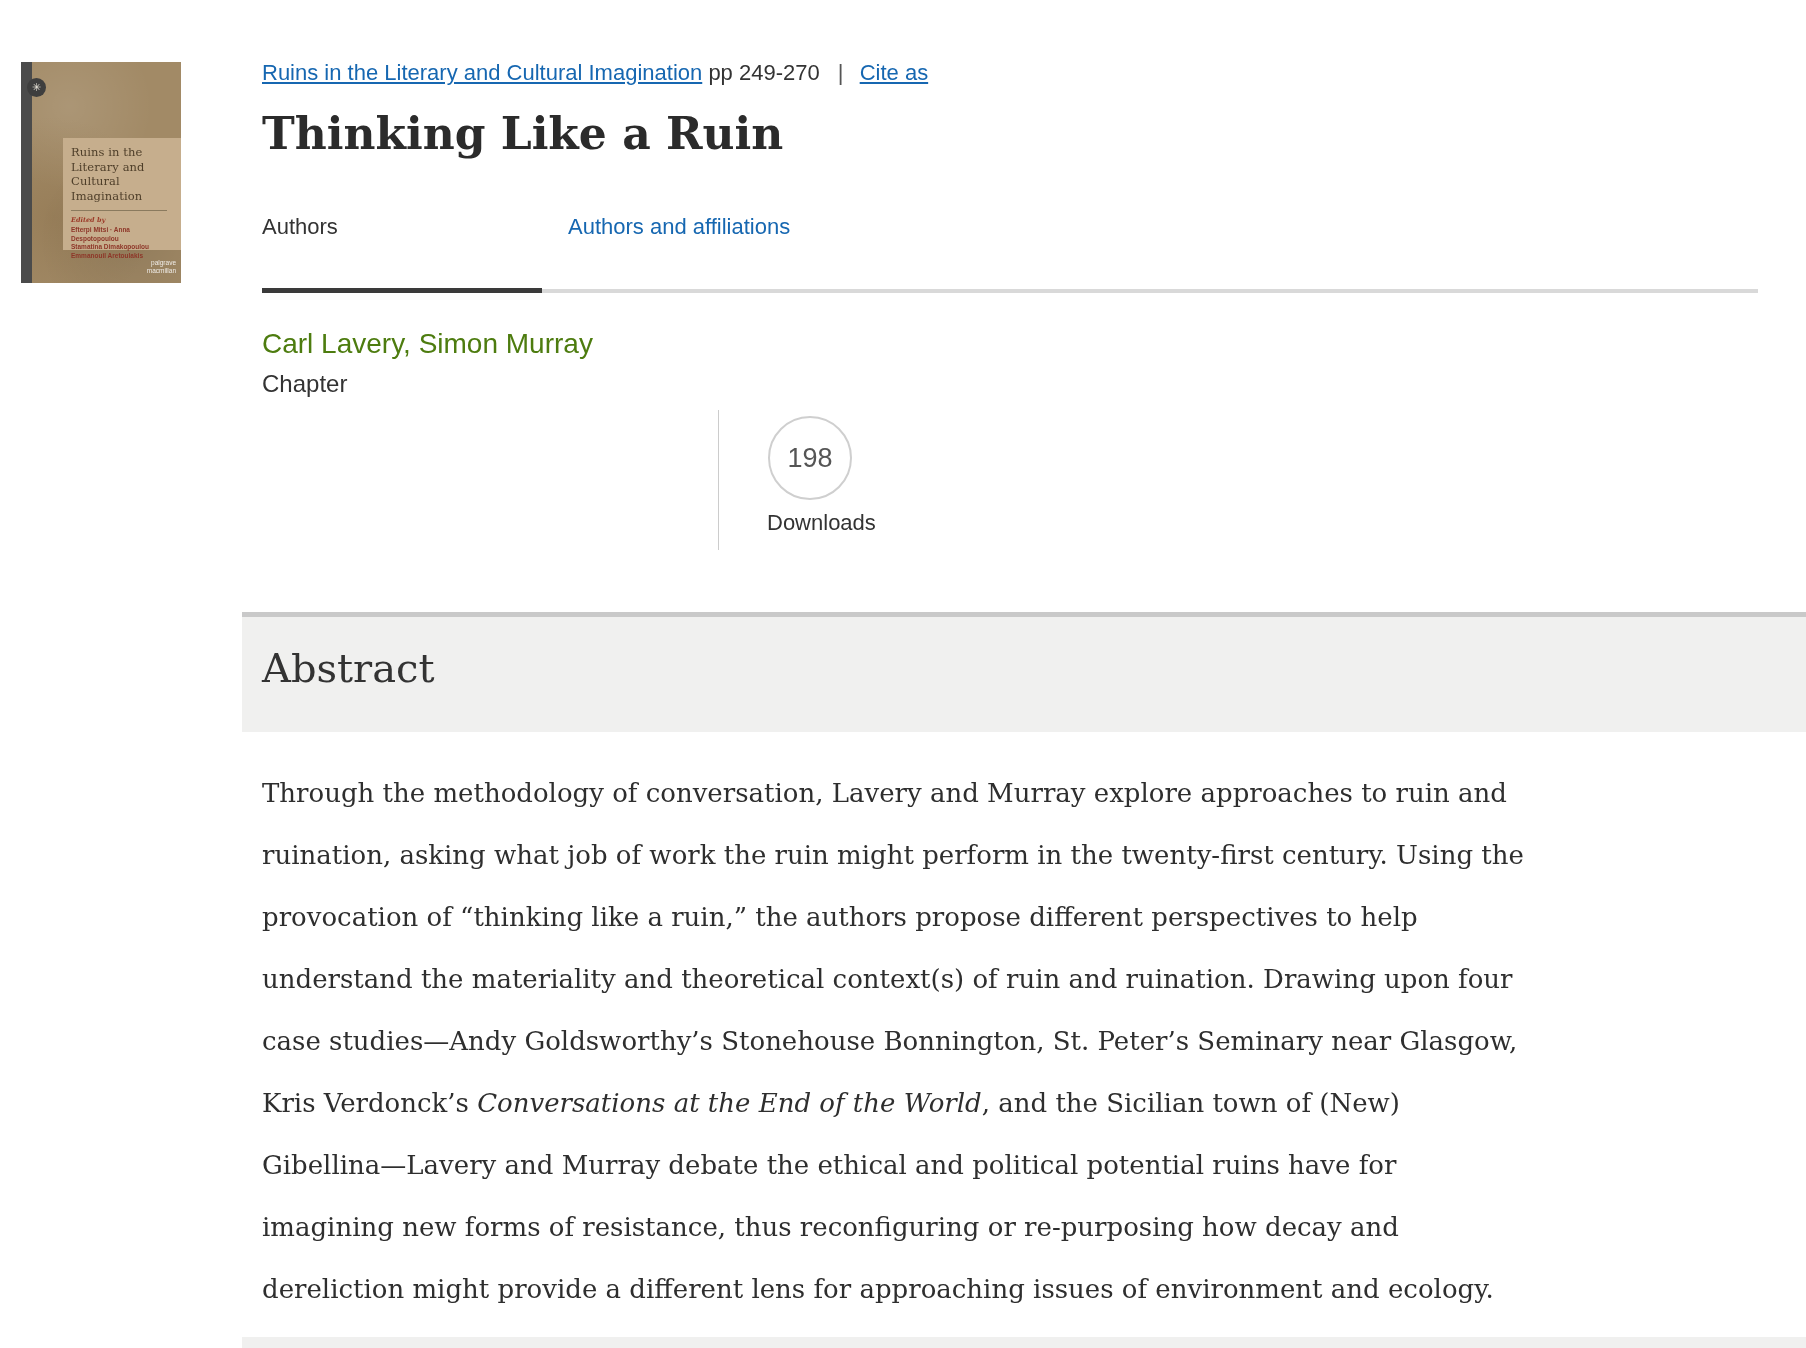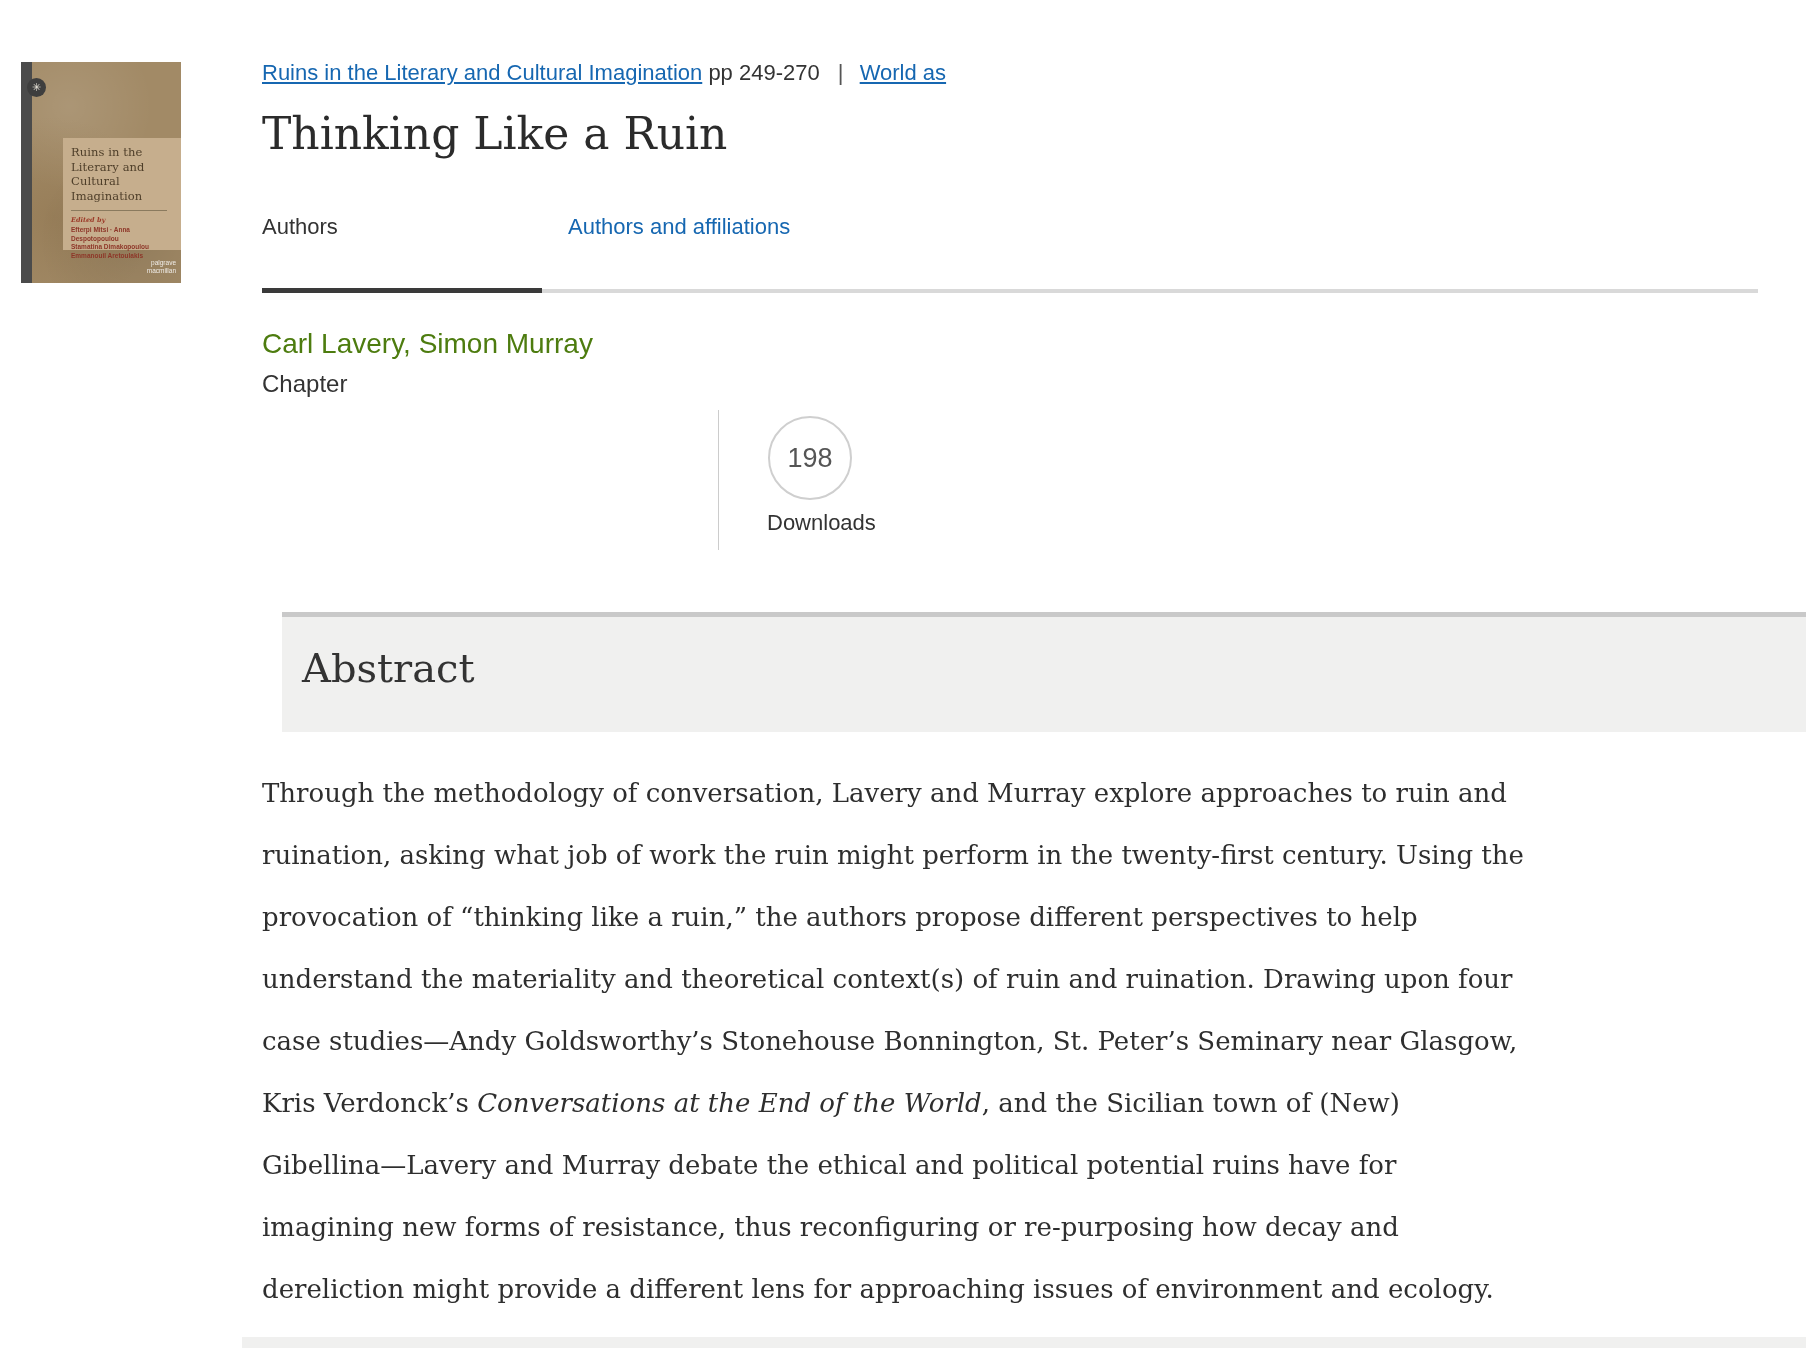--- a/index.html
+++ b/index.html
@@ -29,21 +29,21 @@
   .cover-editors { font-size: 6.5px; line-height: 1.35; color: #8e3628; font-weight: bold; }
   .cover-publisher { position: absolute; right: 5px; bottom: 8px; text-align: right;
     font-size: 6.5px; line-height: 1.2; color: rgba(255,255,255,0.85); }
 
   .breadcrumb { position: absolute; left: 262px; top: 60px; font-size: 22px; color: #333;
     white-space: nowrap; }
   .breadcrumb a, .link { color: #1667b1; text-decoration: underline; cursor: pointer; }
   .breadcrumb .sep { color: #555; margin: 0 10px 0 12px; }
 
   .page-title { position: absolute; left: 262px; top: 108px;
-    font-family: "DejaVu Serif", serif; font-weight: 400; font-size: 44px; color: #2b2b2b; }
+    font-family: "DejaVu Serif", serif; font-weight: 700; font-size: 44px; color: #2b2b2b; }
 
   
   .tabs { position: absolute; left: 262px; top: 214px; width: 1496px; height: 79px; }
   .tabs .rule { position: absolute; left: 0; right: 0; bottom: 0; height: 4px; background: #d9d9d9; }
   .tab { position: absolute; top: 0; font-size: 22px; cursor: pointer; }
   .tab-active { left: 0; width: 280px; color: #333; }
   .tab-active .bar { position: absolute; left: 0; top: 74px; width: 280px; height: 5px; background: #3a3a3a; }
   .tab-link { left: 306px; color: #1667b1; }
 
   .authors-line { position: absolute; left: 262px; top: 328px; font-size: 28px; color: #4d7c0f; }
@@ -52,21 +52,21 @@
   .meta { position: absolute; left: 262px; top: 364px; font-size: 24px; color: #333; line-height: 40px; }
   .meta .bold { font-weight: bold; }
   .meta-divider { position: absolute; left: 718px; top: 410px; width: 1px; height: 140px; background: #cccccc; }
   .downloads { position: absolute; left: 767px; top: 416px; width: 86px; text-align: right; }
   .downloads-circle { width: 84px; height: 84px; border: 2px solid #cfcfcf; border-radius: 50%;
     font-size: 27px; color: #555; display: flex; align-items: center; justify-content: center; margin: 0 auto; }
   .downloads-label { margin-top: 10px; font-size: 22px; color: #333; }
 
   
   .abstract-band { position: absolute; left: 242px; top: 612px; right: 0; height: 120px;
-    background: #f0f0ef; border-top: 5px solid #c9c9c9; margin-left: 40px; }
+    background: #f0f0ef; border-top: 5px solid #c9c9c9; }
   .abstract-heading { position: absolute; left: 20px; top: 28px;
     font-family: "DejaVu Serif", serif; font-weight: 400; font-size: 40px; color: #333; }
 
   
   .abstract-text { position: absolute; left: 262px; top: 762px; width: 1264px;
     font-family: "DejaVu Serif", serif; font-size: 26px; line-height: 62px; color: #2e2e2e;
     text-align: left; }
   .abstract-text .it { font-style: italic; text-align: center; }
 
   
@@ -93,21 +93,21 @@
     <div class="cover-publisher">
       <div>palgrave</div>
       <div>macmillan</div>
     </div>
   </div>
 
   <div class="breadcrumb">
     <a>Ruins in the Literary and Cultural Imagination</a>
     <span> </span><span>pp 249-270</span>
     <span class="sep">|</span>
-    <a>World as</a>
+    <a>Cite as</a>
   </div>
 
   <h1 class="page-title">Thinking Like a Ruin</h1>
 
   <div class="tabs">
     <div class="rule"></div>
     <div class="tab tab-active">
       <span>Authors</span>
       <div class="bar"></div>
     </div>

